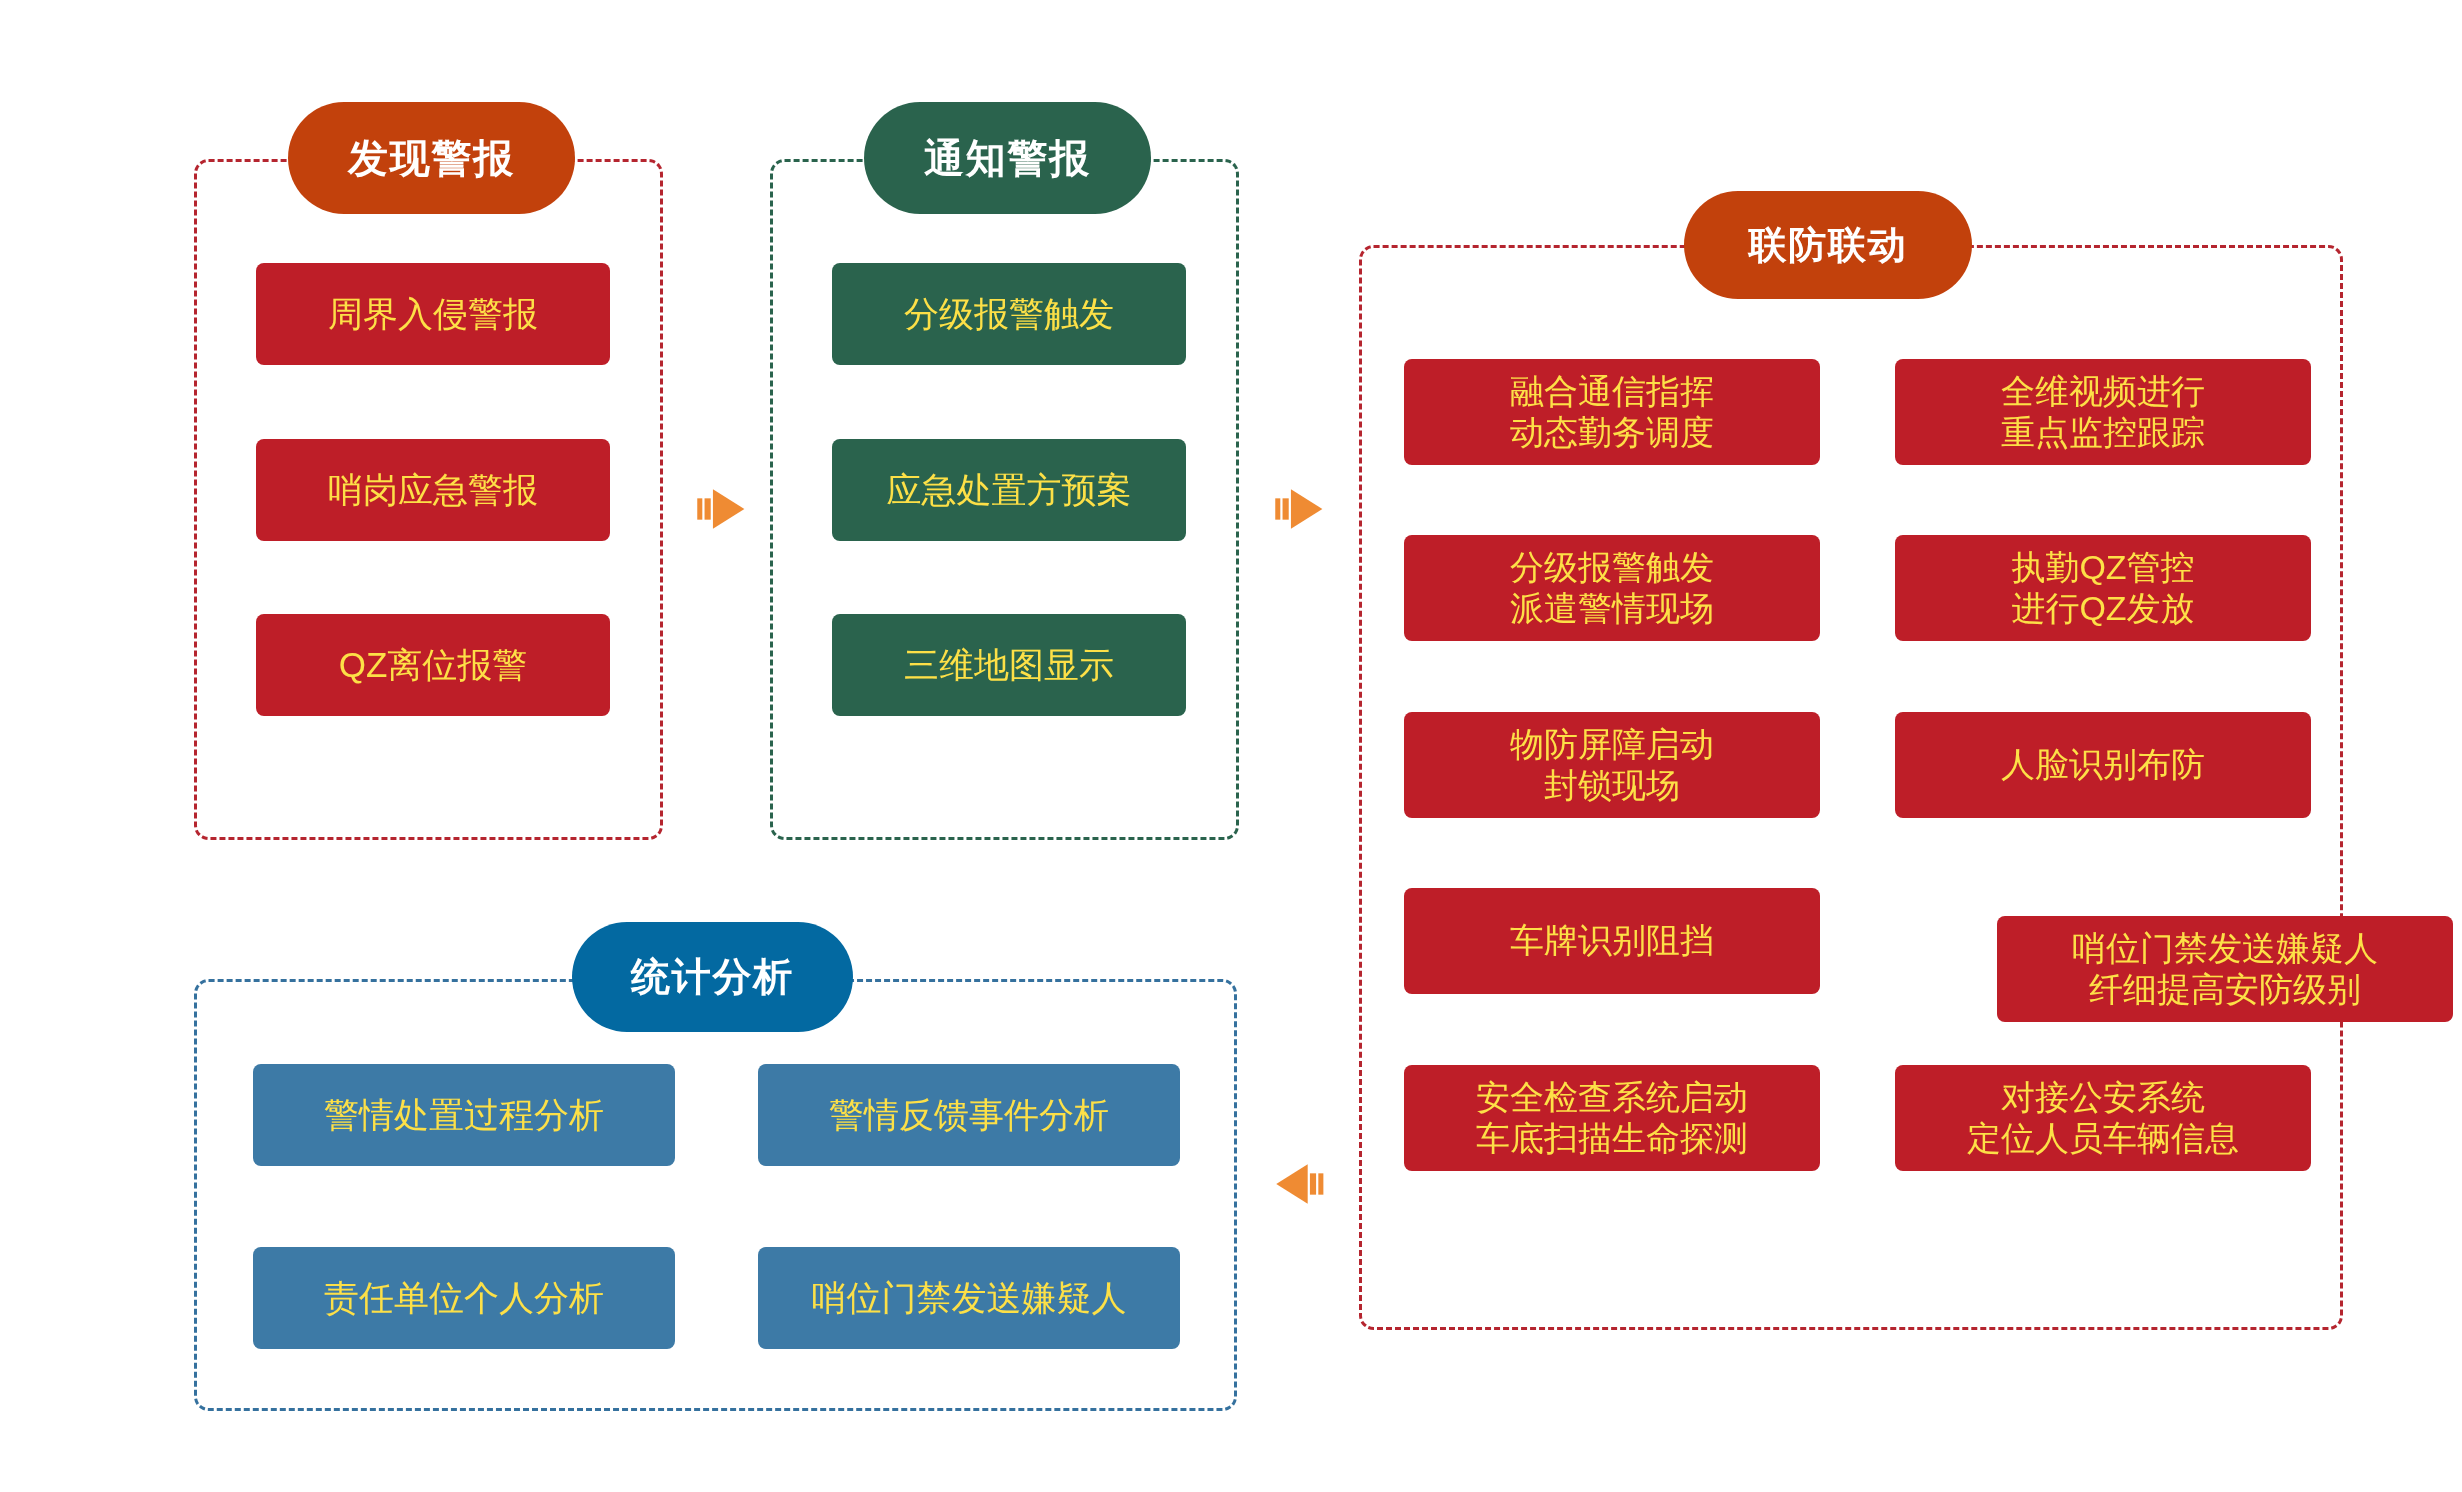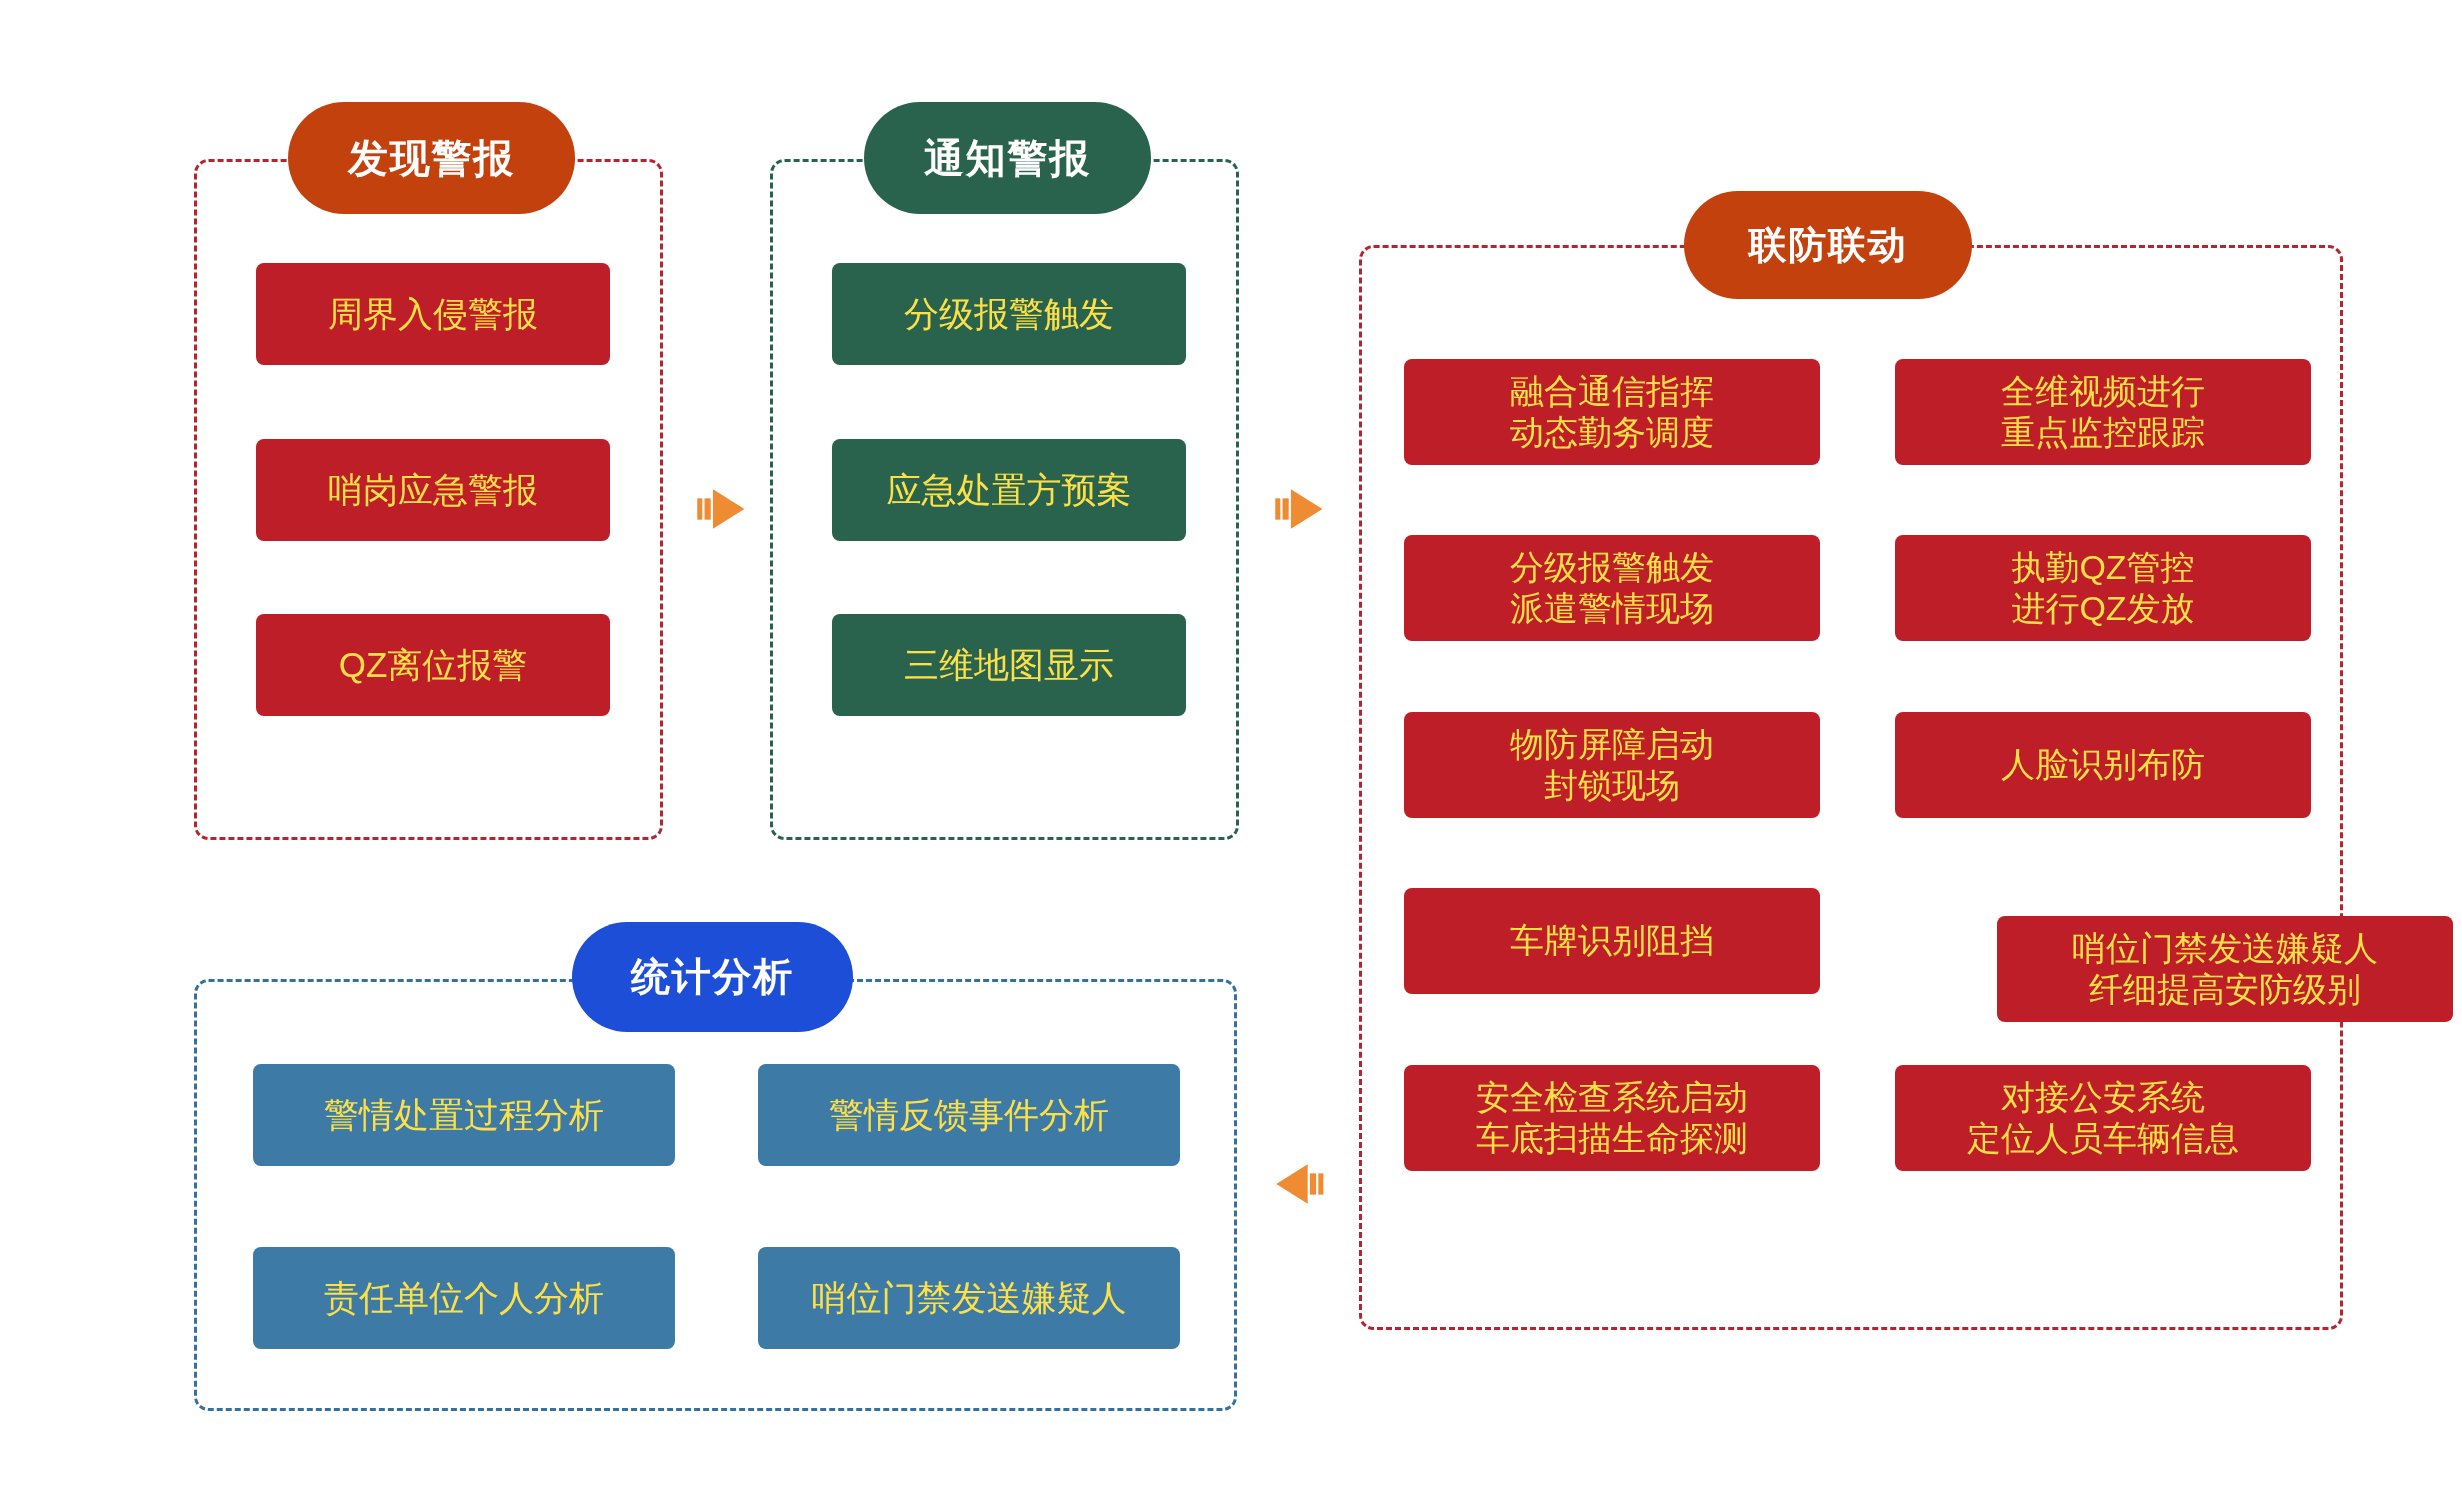--- a/index.html
+++ b/index.html
@@ -42,21 +42,21 @@
     border-radius: 562px;
     color: #ffffff;
     font-weight: bold;
     letter-spacing: 1.7px;
     white-space: nowrap;
     text-align: center;
     z-index: 5;
   }
   .pill.red   { background: #c2410c; }
   .pill.green { background: #2A634D; }
-  .pill.blue  { background: #1d4ed8; }
+  .pill.blue  { background: #0369a1; }
 
   
   .box {
     position: absolute;
     box-sizing: border-box;
     display: flex;
     align-items: center;
     justify-content: center;
     text-align: center;
     border-radius: 7.9px;

